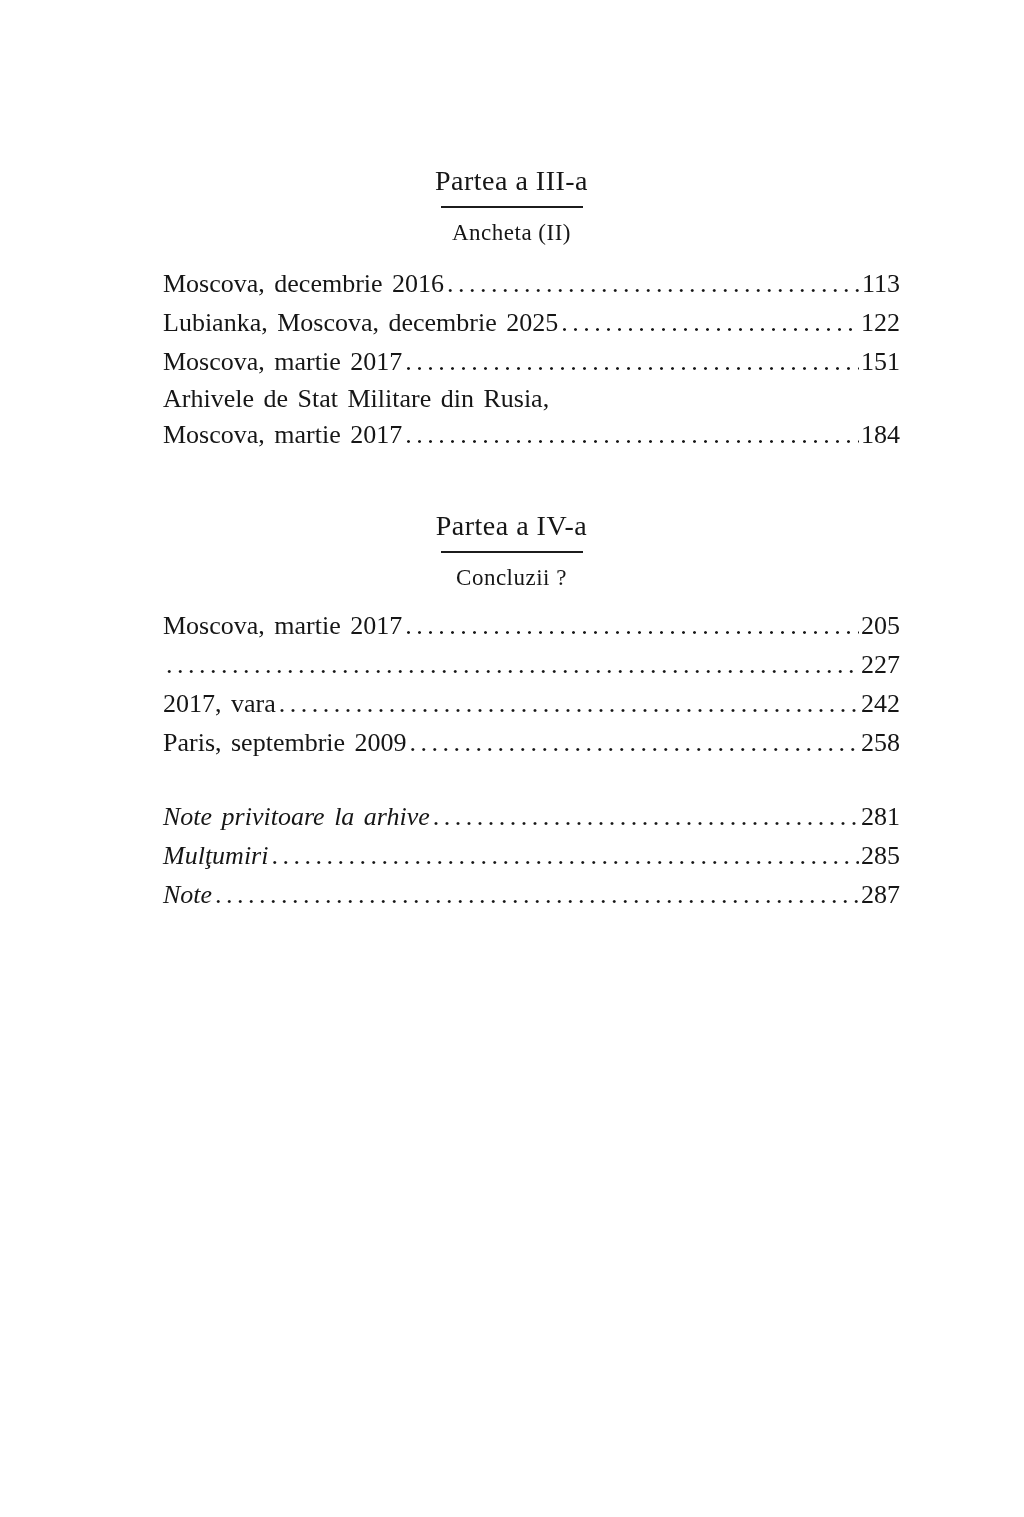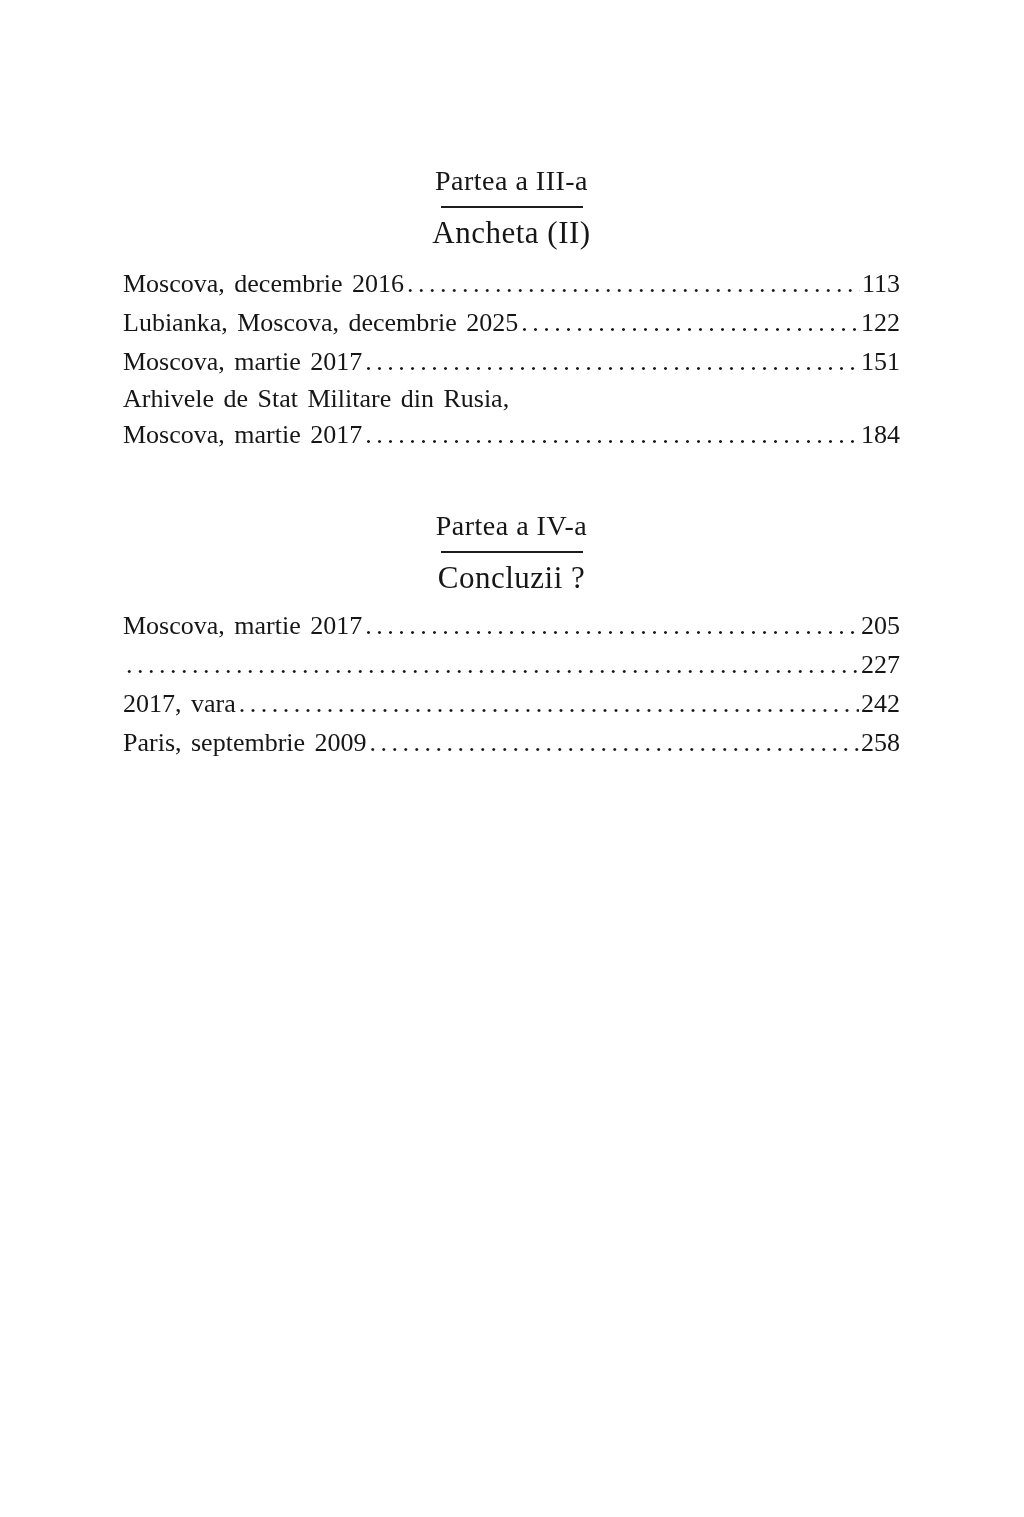--- a/index.html
+++ b/index.html
@@ -25,25 +25,25 @@
     line-height: 32px;
     letter-spacing: 0.5px;
   }
   .part-rule {
     width: 142px;
     height: 2px;
     background: #1c1c1c;
     margin: 9px auto 7px auto;
   }
   .part-title {
-    font-size: 31px;
+    font-size: 23px;
     line-height: 36px;
     letter-spacing: 0.5px;
   }
-  .toc-list { font-size: 26px; }
+  .toc-list { font-size: 26px; margin-left: 40px; }
   .toc-list.first { margin-top: 13px; }
   .toc-list.second { margin-top: 10px; }
   .section-2 { margin-top: 57px; }
   .back-matter { margin-top: 35px; }
   .toc-row {
     display: flex;
     align-items: baseline;
     line-height: 39px;
     word-spacing: 3px;
   }
@@ -126,15 +126,32 @@
         <span class="toc-dots"></span>
         <span class="toc-page">242</span>
       </div>
       <div class="toc-row">
         <span class="toc-label">Paris, septembrie 2009</span>
         <span class="toc-dots"></span>
         <span class="toc-page">258</span>
       </div>
     </div>
 
+    <div class="toc-list back-matter">
+      <div class="toc-row">
+        <span class="toc-label">Note privitoare la arhive</span>
+        <span class="toc-dots"></span>
+        <span class="toc-page">281</span>
+      </div>
+      <div class="toc-row">
+        <span class="toc-label">Mulţumiri</span>
+        <span class="toc-dots"></span>
+        <span class="toc-page">285</span>
+      </div>
+      <div class="toc-row">
+        <span class="toc-label">Note</span>
+        <span class="toc-dots"></span>
+        <span class="toc-page">287</span>
+      </div>
+    </div>
 
   </div>
 </div>
 
 </body></html>

